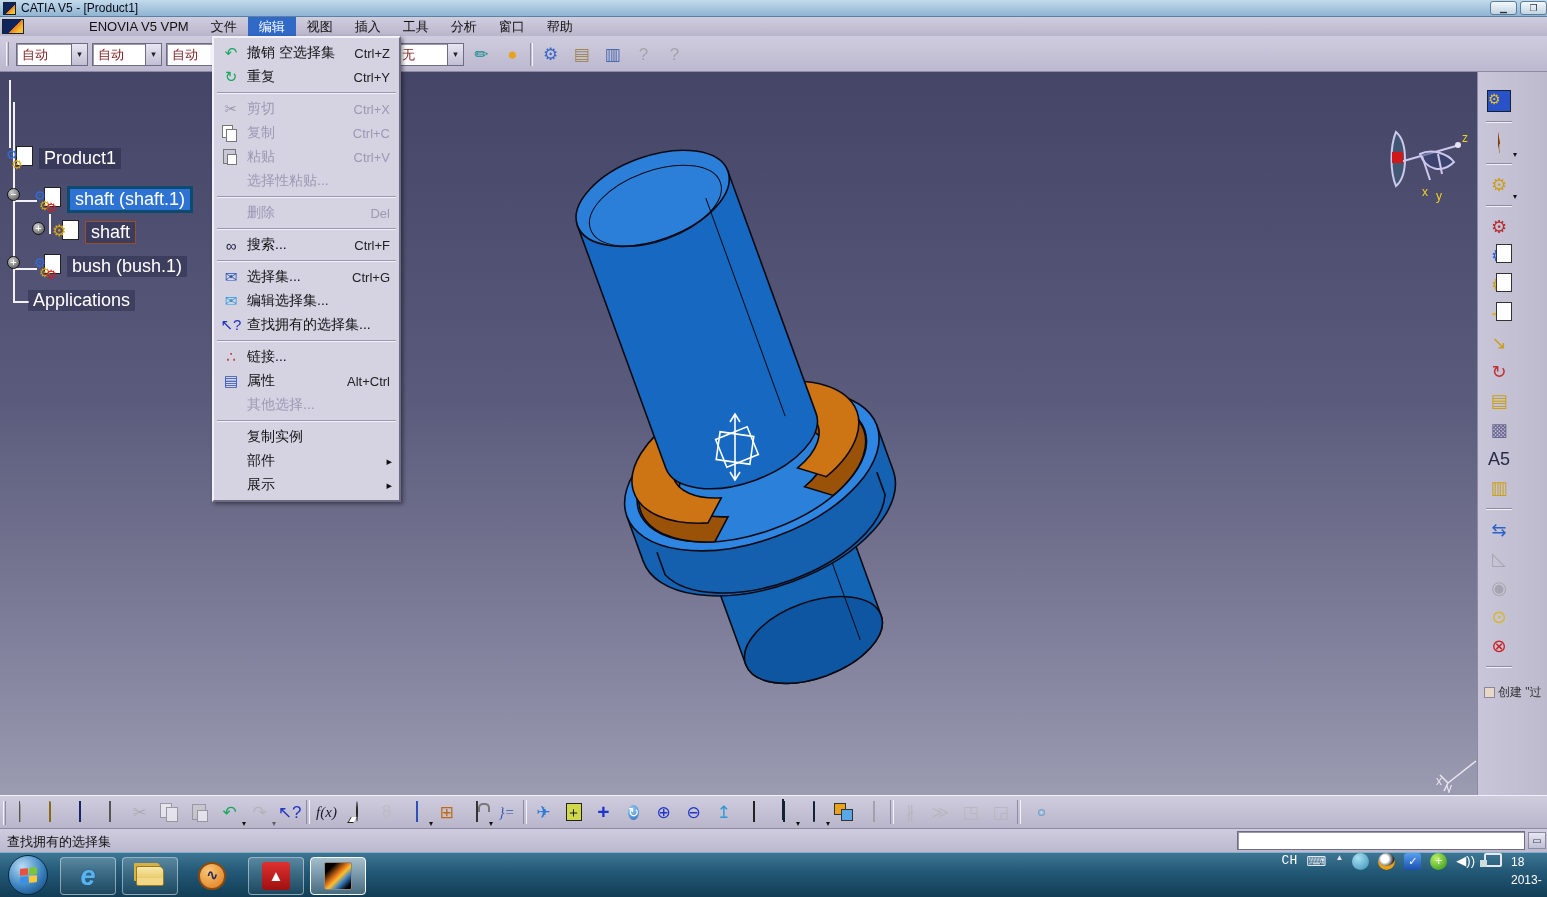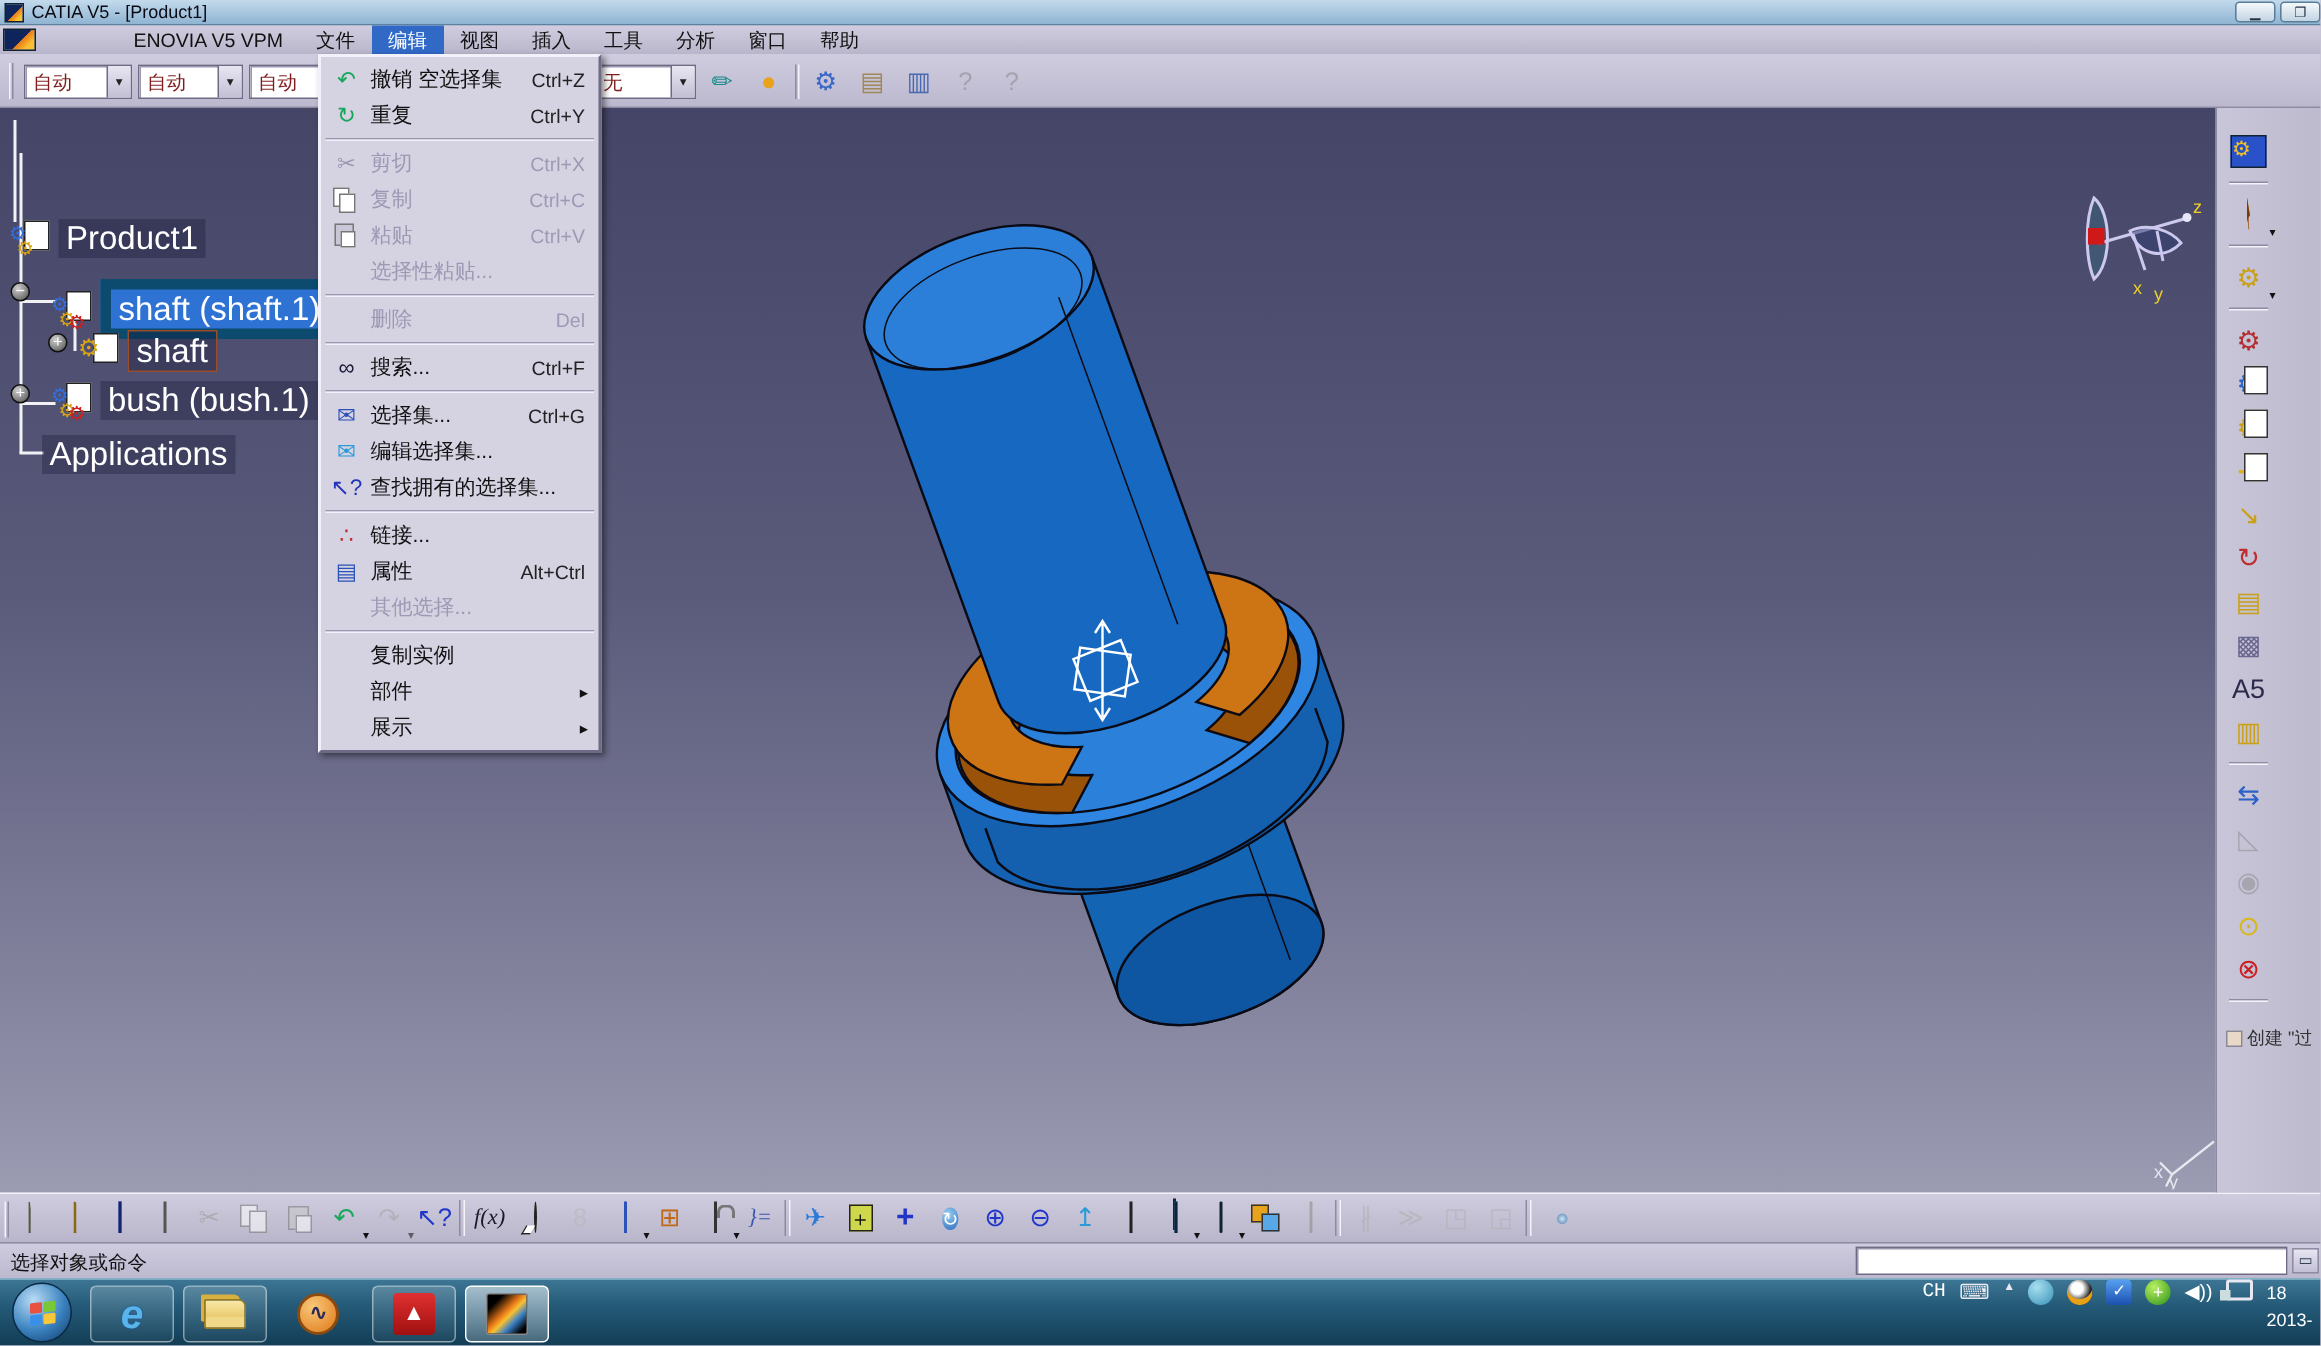--- a/index.html
+++ b/index.html
@@ -43,22 +43,22 @@
 
   
   .viewport { position:absolute; left:0; top:72px; width:1477px; height:723px;
     background:linear-gradient(180deg,#45456833 , #45456800), linear-gradient(180deg,#454568 0%,#5d5d7e 45%,#9b9bb2 100%); }
   .vp-svg { position:absolute; left:0; top:0; }
 
   
   .tree { position:absolute; left:0; top:74px; width:240px; height:260px; z-index:10; color:#fff; }
   .tline { position:absolute; background:#f2f2f6; }
   .tnode { position:absolute; display:flex; align-items:center; }
-  .tlabel { font-size:22px; padding:0 5px; background:rgba(18,18,46,.30); white-space:nowrap; }
-  .tlabel.sel { background:#2e73d4; border:7px solid #0c4a6e; }
+  .tlabel { font-size:18px; padding:0 5px; background:rgba(18,18,46,.30); white-space:nowrap; }
+  .tlabel.sel { background:#2e73d4; border:3px solid #0c4a6e; }
   .tlabel.editbox { border:1px solid #9a4f2a; }
   .exp { position:absolute; width:13px; height:13px; border-radius:50%;
     background:radial-gradient(circle at 35% 30%,#cfcfcf,#4c4c4c); border:1px solid #111;
     color:#fff; font-size:11px; line-height:11px; text-align:center; z-index:11; }
   .tn-icon { width:27px; height:25px; position:relative; margin-right:6px; flex:0 0 auto; }
   .tn-icon .pg { position:absolute; right:0; top:0; width:17px; height:20px; background:#fff; border:1px solid #222; }
   .tn-icon .gg { position:absolute; font-size:13px; line-height:13px; }
   .g-blue { color:#2f6fe0; left:0; top:2px; }
   .g-yel  { color:#d8a414; left:5px; bottom:0; }
   .g-red  { color:#cc2020; right:4px; bottom:-2px; font-size:11px; }
@@ -693,21 +693,21 @@
       <div class="bt-item sep-item">
         <span></span>
       </div>
       <div class="bt-item">
         <span class="ci-camera"></span>
       </div>
     </div>
 </div>
 
 <div class="statusbar">
-  <span class="msg">选择对象或命令</span>
+  <span class="msg">查找拥有的选择集</span>
   <div class="power-input"></div>
   <span class="power-btn">▭</span>
 </div>
 
 <div class="taskbar">
   <div class="orb">
     <span class="flag">
       <i style="background:#e85040"></i>
         <i style="background:#78c838"></i>
         <i style="background:#3890e8"></i>

